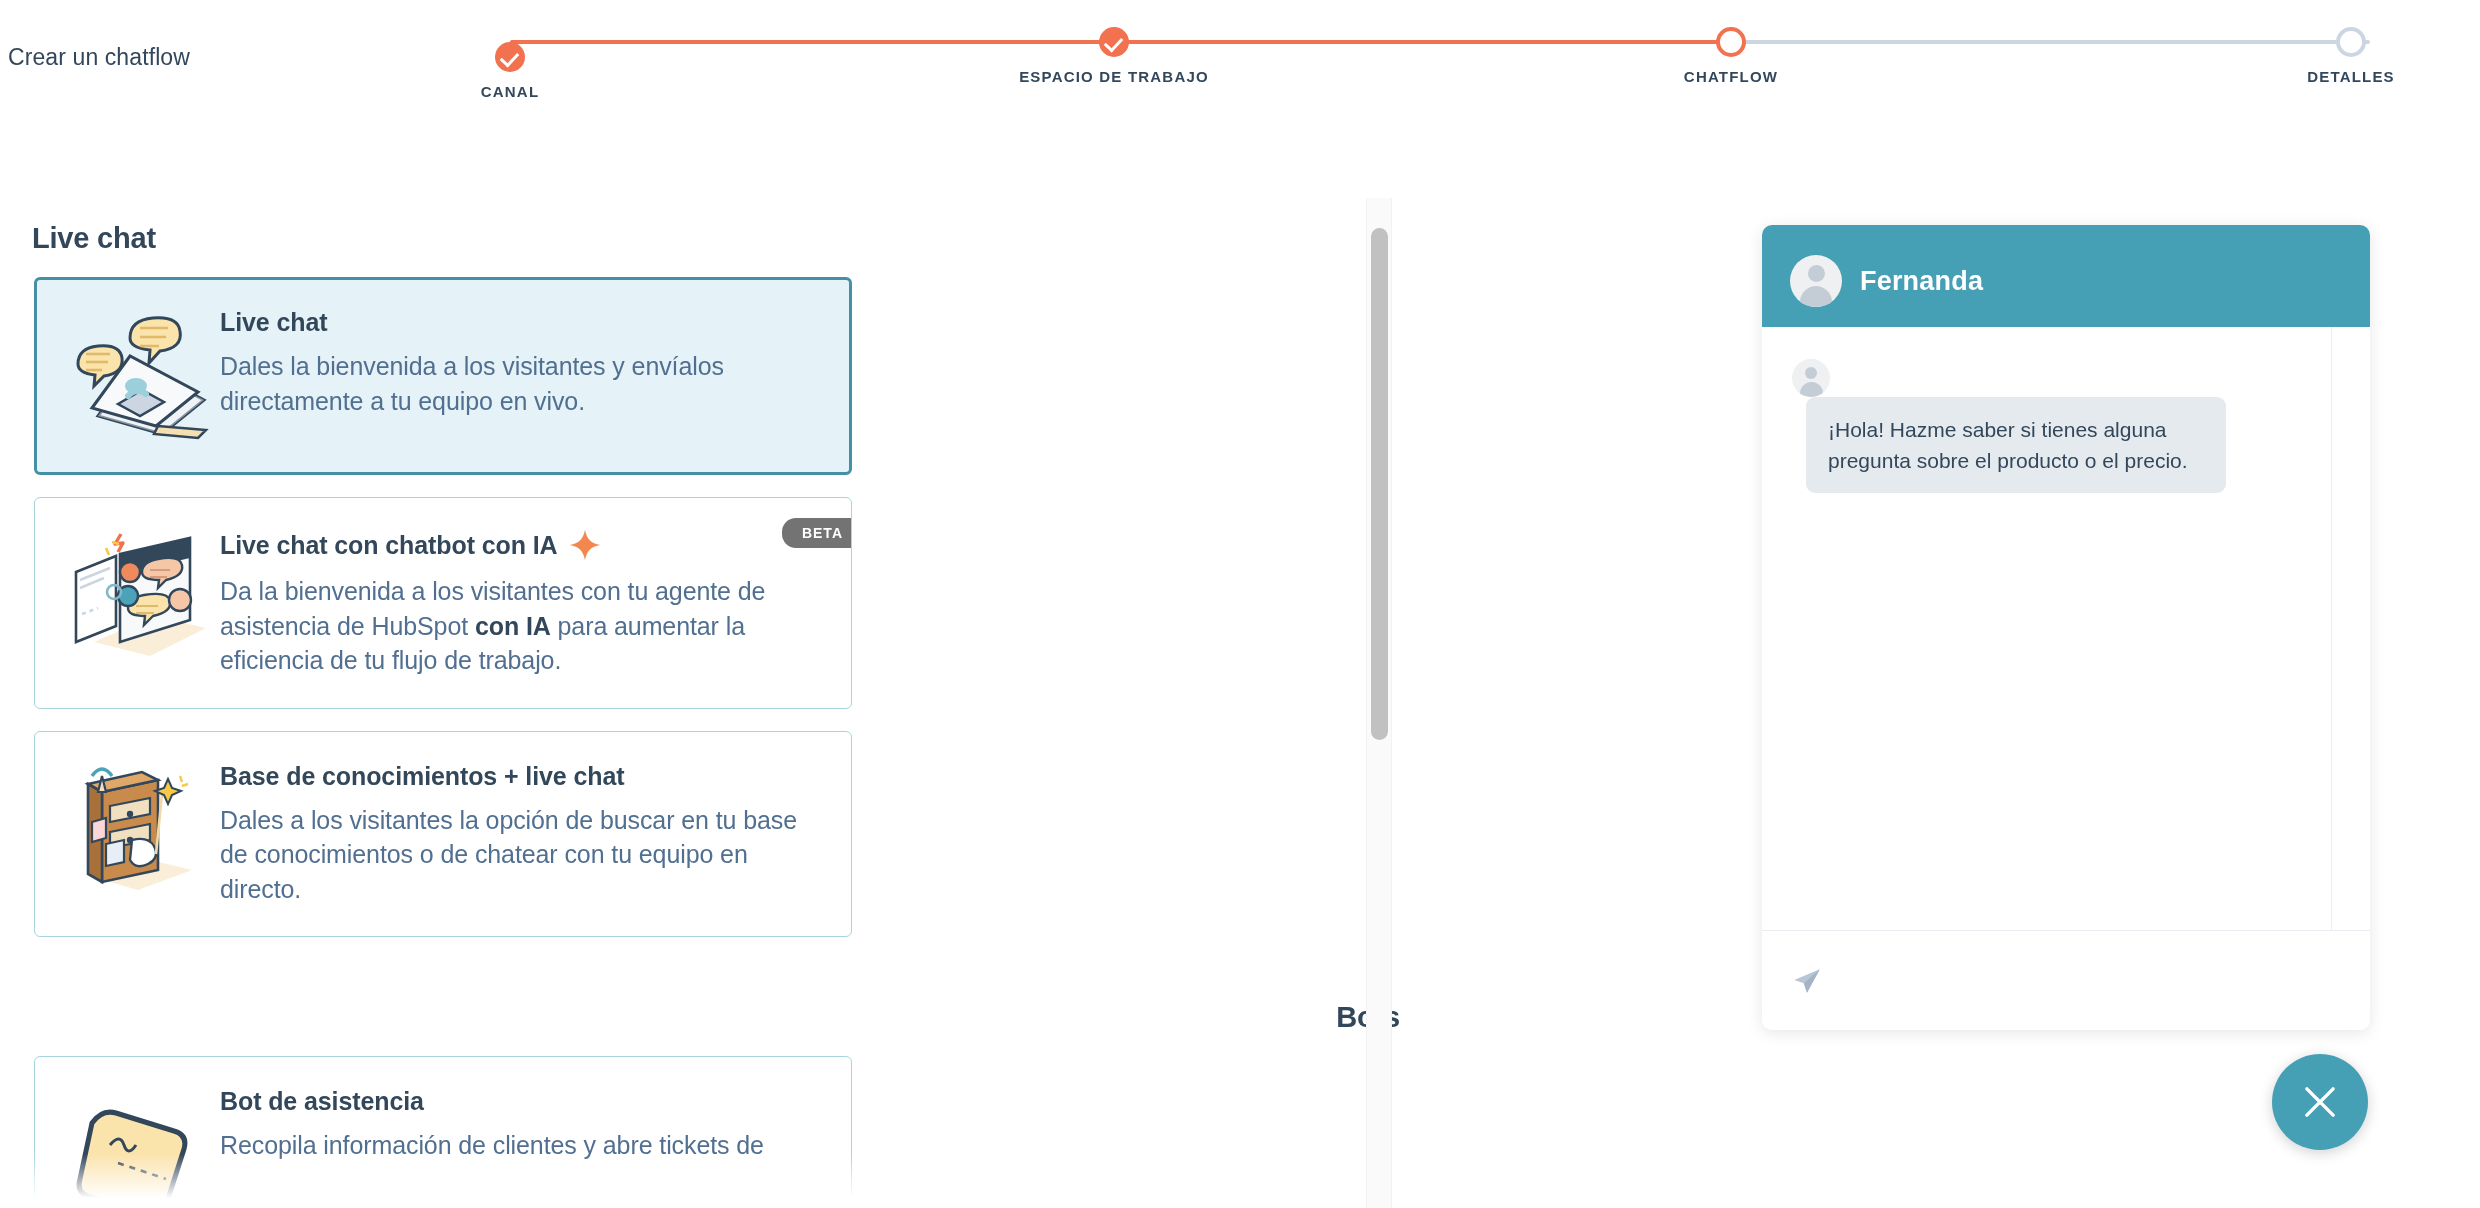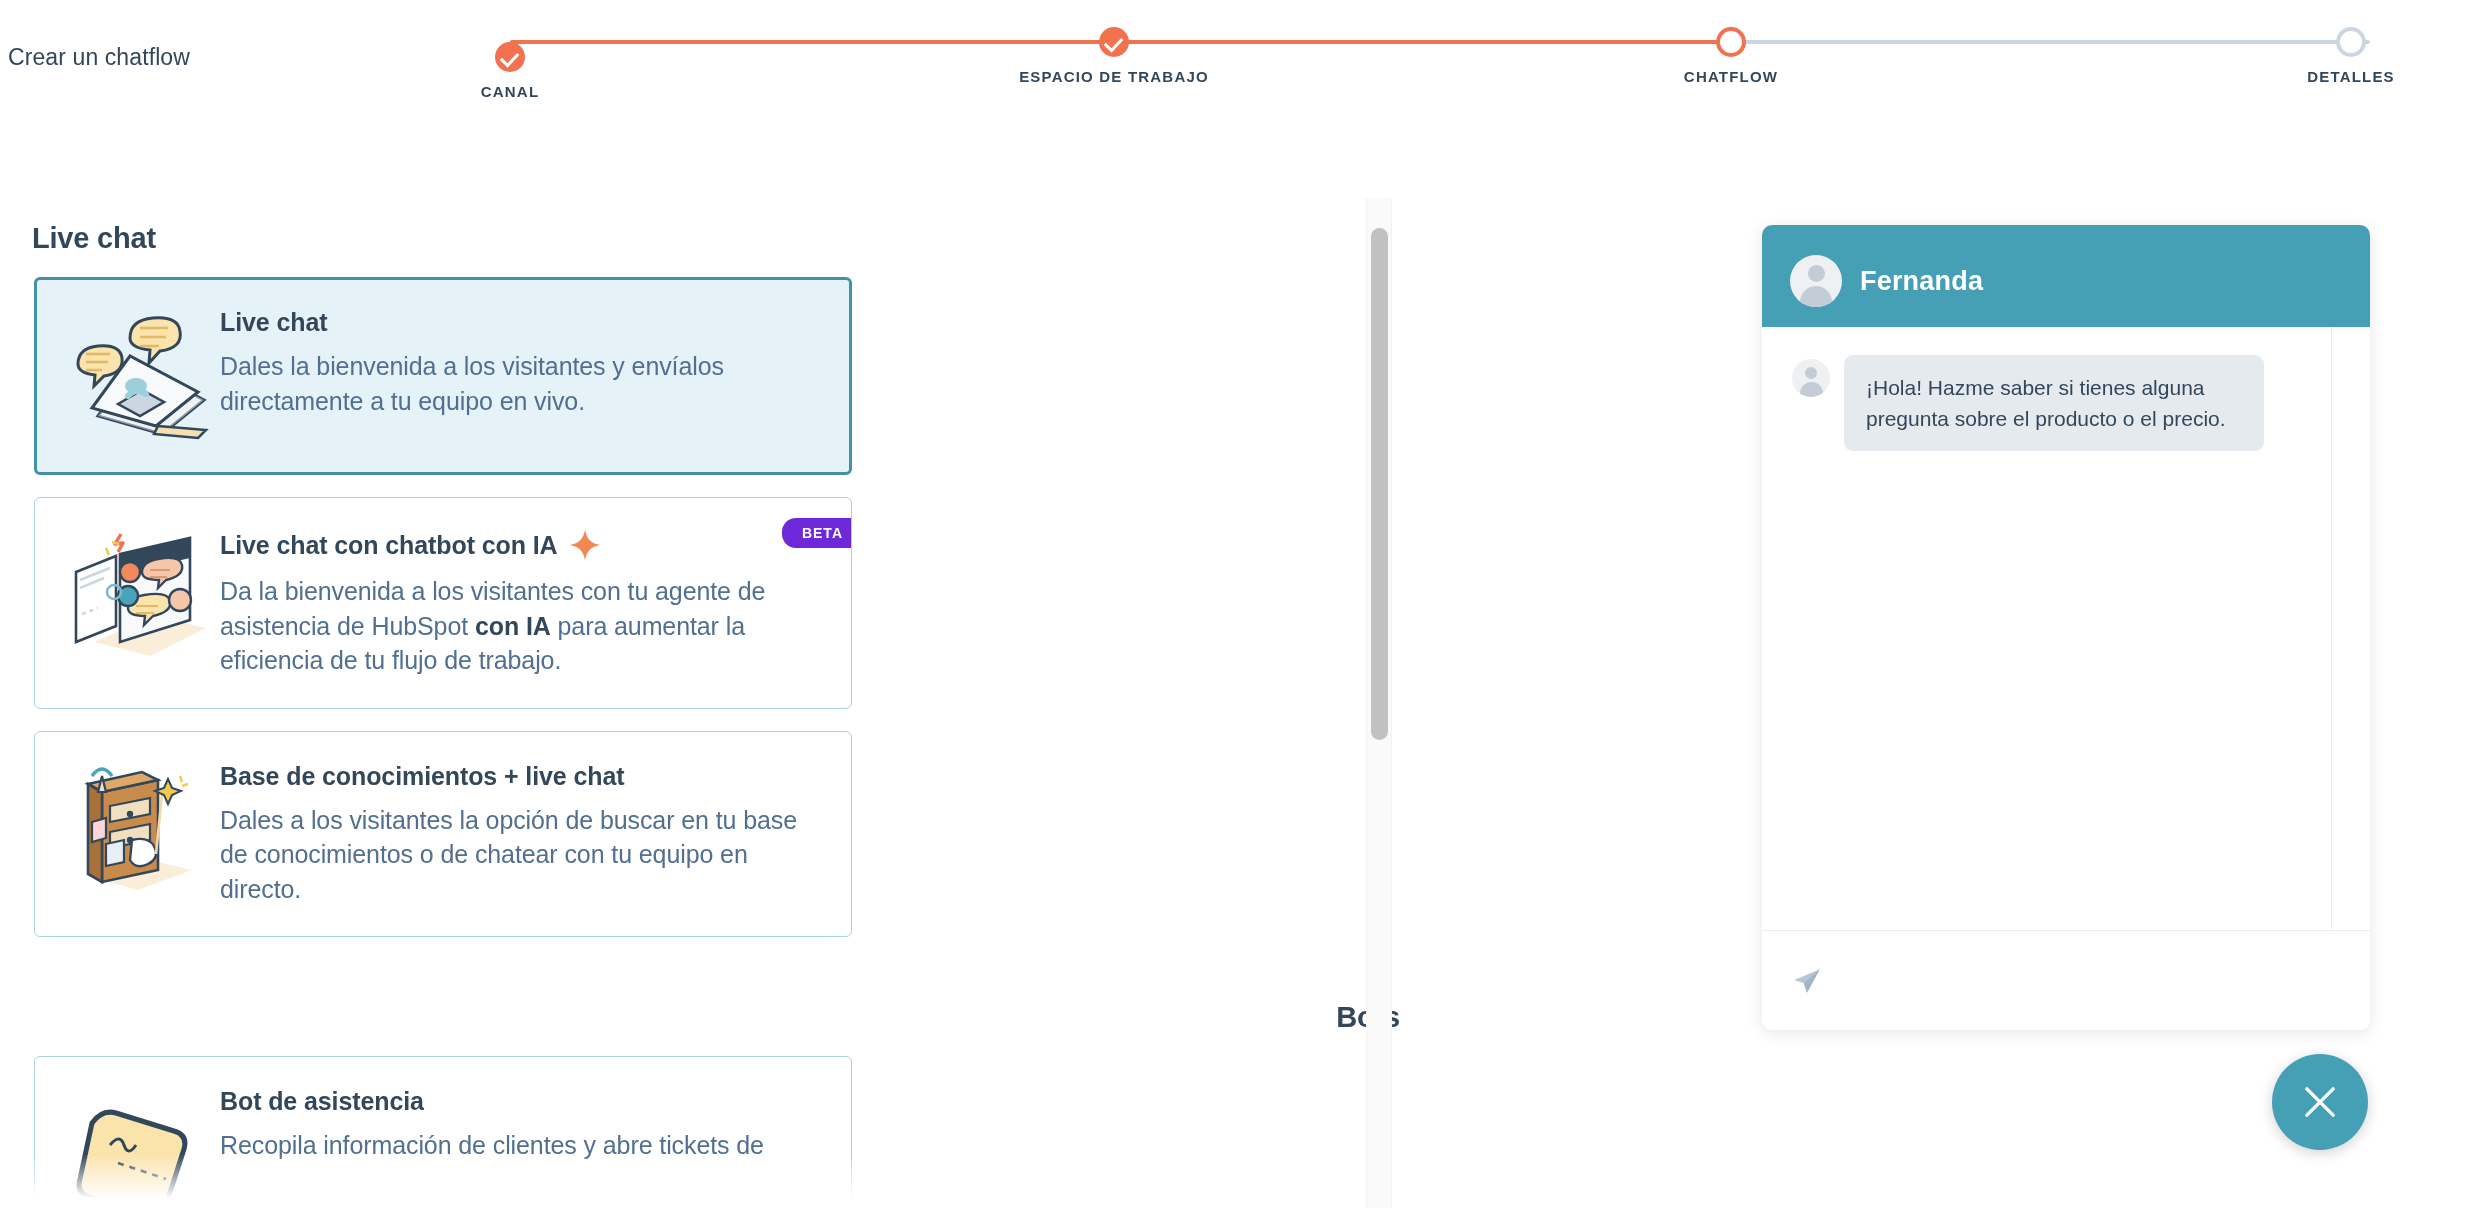--- a/index.html
+++ b/index.html
@@ -94,21 +94,21 @@
     display: flex; align-items: center; gap: 10px;
     letter-spacing: -.1px;
   }
   .card-desc {
     margin-top: 12px; font-size: 25px; line-height: 1.38;
     color: #516f90; letter-spacing: -.1px;
   }
   .card-desc b { color: #33475b; font-weight: bold; }
   .beta-badge {
     position: absolute; right: -14px; top: 20px;
-    background: #6d28d9; color: #ffffff;
+    background: #737373; color: #ffffff;
     font-size: 14px; font-weight: bold; letter-spacing: 1px;
     padding: 7px 22px 7px 20px; border-radius: 14px;
   }
   .spark { width: 34px; height: 34px; flex: 0 0 34px; }
 
   
   .fade-bottom {
     position: absolute; left: 0; bottom: 0; width: 1400px; height: 54px;
     background: linear-gradient(to bottom, rgba(255,255,255,0) 0%, #ffffff 82%);
     pointer-events: none;
@@ -156,21 +156,21 @@
     font-size: 27px; font-weight: bold; letter-spacing: .2px;
   }
   .chat-body {
     position: relative; height: 603px; background: #ffffff;
     padding: 28px 0 0 0;
   }
   .chat-divider {
     position: absolute; right: 38px; top: 0; width: 1px; height: 603px;
     background: #ededed;
   }
-  .msg-row { display: flex; align-items: flex-start; padding: 0 0 0 30px; }
+  .msg-row { display: flex; align-items: flex-start; padding: 0 0 0 30px; flex-direction: column; }
   .msg-avatar {
     width: 38px; height: 38px; border-radius: 50%;
     background: #eef0f2; position: relative; overflow: hidden;
     flex: 0 0 38px; margin-top: 4px;
   }
   .msg-avatar::before {
     content: ""; position: absolute; left: 50%; top: 8px;
     width: 12px; height: 12px; margin-left: -6px;
     border-radius: 50%; background: #c4cdd6;
   }

